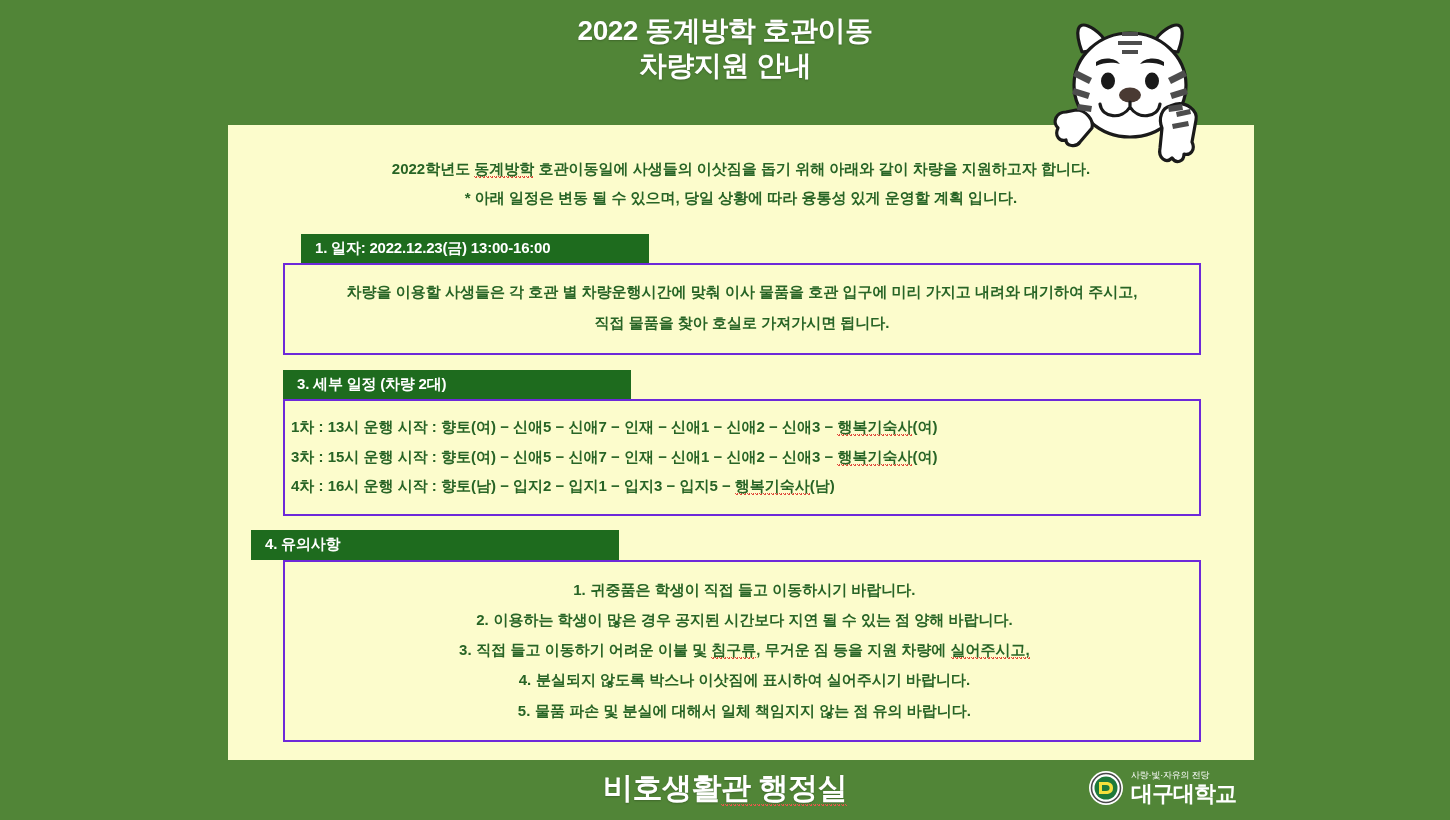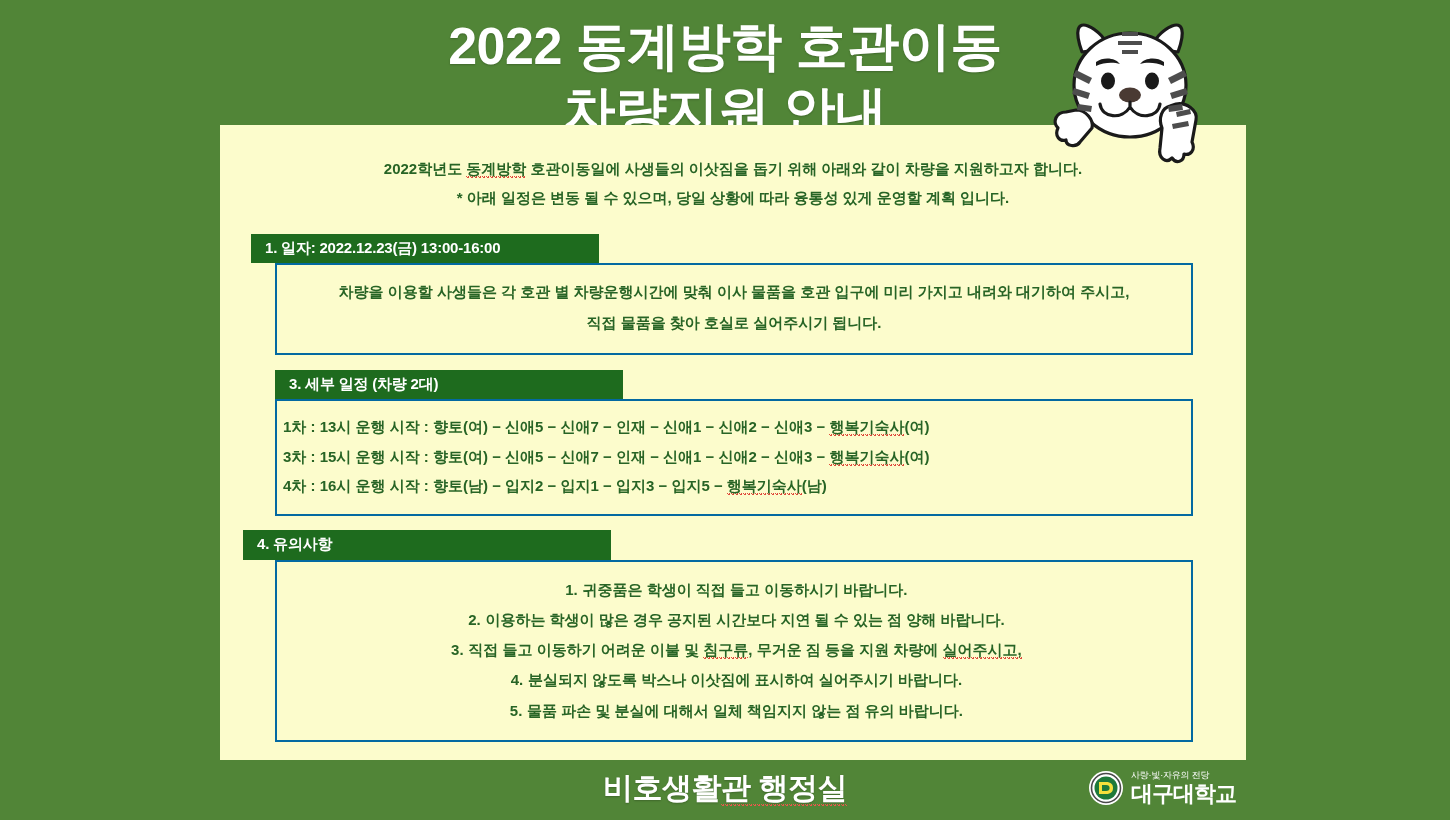--- a/index.html
+++ b/index.html
@@ -16,21 +16,21 @@
   }
 
   
   .title-block {
     position: absolute;
     top: 14px;
     left: 0;
     width: 1450px;
     text-align: center;
     color: #ffffff;
-    font-size: 52px;
+    font-size: 28px;
     font-weight: bold;
     line-height: 1.24;
     letter-spacing: -0.5px;
     text-shadow: 0 1px 2px rgba(0,0,0,0.22);
   }
   .title-line { display: block; }
 
   
   .mascot {
     position: absolute;
@@ -38,21 +38,21 @@
     top: 8px;
     width: 210px;
     height: 175px;
     z-index: 5;
     pointer-events: none;
   }
 
   
   .panel {
     position: absolute;
-    left: 220px;
+    left: 228px;
     top: 125px;
     width: 1026px;
     height: 635px;
     background: #fcfccc;
     z-index: 2;
   }
 
   .intro {
     margin-top: 29px;
     text-align: center;
@@ -73,21 +73,21 @@
     font-size: 15px;
     font-weight: bold;
     padding: 6px 14px 7px 14px;
     line-height: 1.1;
     letter-spacing: -0.2px;
   }
   .head-w1 { min-width: 320px; }
   .head-w2 { min-width: 358px; }
 
   .sec-body {
-    border: 2px solid #0369a1;
+    border: 2px solid #6d28d9;
     background: #fcfccc;
     color: #276425;
     font-size: 15px;
     font-weight: bold;
     box-sizing: border-box;
   }
 
   
   .s2-body {
     margin: 0 53px 0 55px;
@@ -112,21 +112,21 @@
   
   .s4-body {
     margin: 0 53px 0 55px;
     padding: 13px 0 14px 0;
     text-align: center;
     line-height: 2.02;
   }
   .s4-row { display: block; }
   .s4-num { display: inline-block; min-width: 22px; }
 
-  .mt-head-1 { margin: 21px 0 0 31px; }
+  .mt-head-1 { margin: 21px 0 0 73px; }
   .mt-head-2 { margin: 12px 0 0 55px; }
   .mt-head-3 { margin: 15px 4px 0 55px; }
   .mt-head-4 { margin: 14px 0 0 23px; }
 
   
   .squiggle {
     background-image: repeating-linear-gradient(
       125deg, #e04a3c 0px, #e04a3c 1px, transparent 1px, transparent 2px
     );
     background-repeat: repeat-x;
@@ -243,21 +243,21 @@
     <span class="intro-line">* 아래 일정은 변동 될 수 있으며, 당일 상황에 따라 융통성 있게 운영할 계획 입니다.</span>
   </div>
 
   <div class="section">
     <div class="sec-head head-w1 mt-head-1">1. 일자: 2022.12.23(금) 13:00-16:00</div>
   </div>
 
   <div class="section">
     <div class="sec-body s2-body">
       <span class="s2-line">차량을 이용할 사생들은 각 호관 별 차량운행시간에 맞춰 이사 물품을 호관 입구에 미리 가지고 내려와 대기하여 주시고,</span>
-      <span class="s2-line">직접 물품을 찾아 호실로 실어주시기 됩니다.</span>
+      <span class="s2-line">직접 물품을 찾아 호실로 가져가시면 됩니다.</span>
     </div>
   </div>
 
   <div class="section">
     <div class="sec-head head-w1 mt-head-3">3. 세부 일정 (차량 2대)</div>
     <div class="sec-body s3-body">
       <span class="s3-row">
         1차 : 13시 운행 시작 : 향토(여) − 신애5 − 신애7 − 인재 − 신애1 − 신애2 − 신애3 − <span class="squiggle">행복기숙사</span>(여)
       </span>
       <span class="s3-row">

